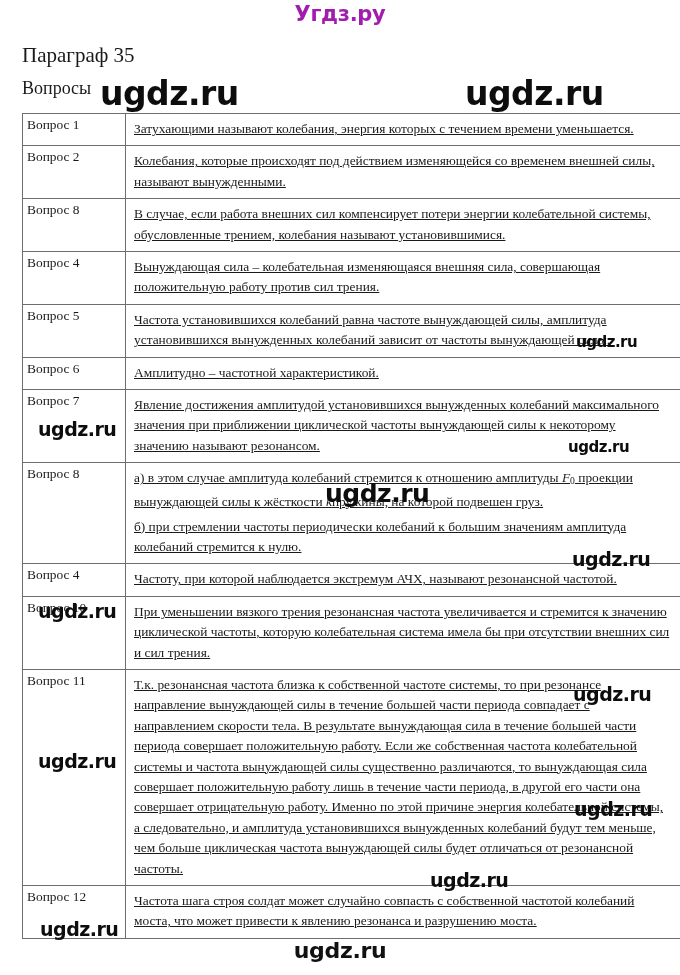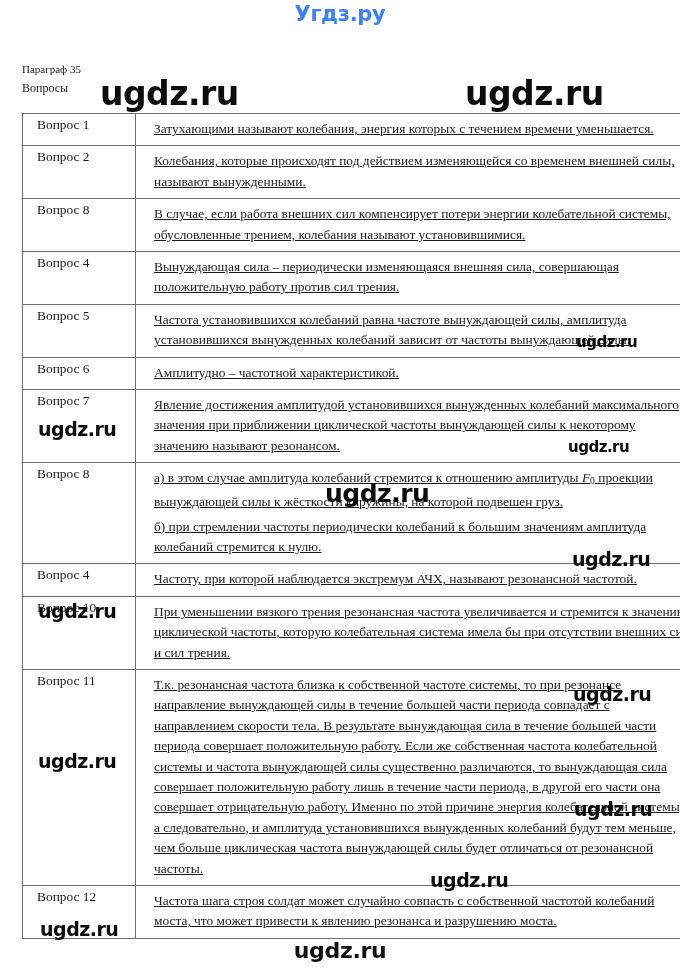--- a/index.html
+++ b/index.html
@@ -22,64 +22,64 @@
   .page-brand {
     position: absolute;
     top: 2px;
     left: 0;
     width: 680px;
     text-align: center;
     font-family: "DejaVu Sans", "Liberation Sans", sans-serif;
     font-weight: bold;
     font-size: 21px;
     letter-spacing: -0.3px;
-    color: #3b82f6;
+    color: #a21caf;
   }
 
   
   .doc {
     position: absolute;
     left: 0;
     top: 0;
     width: 680px;
     height: 975px;
   }
 
   .para-title {
     position: absolute;
     left: 22px;
-    top: 60px;
-    font-size: 11px;
+    top: 46px;
+    font-size: 21px;
     line-height: 18px;
     white-space: nowrap;
   }
 
   .section-label {
     position: absolute;
     left: 22px;
     top: 79px;
-    font-size: 12px;
+    font-size: 18px;
     line-height: 18px;
     white-space: nowrap;
   }
 
   
   .qa-table {
     position: absolute;
     left: 22px;
     top: 113px;
     width: 639px;
     border-collapse: collapse;
     table-layout: fixed;
     font-size: 13.4px;
     line-height: 20.4px;
   }
   .qa-table td {
     border: 1px solid #6e6e6e;
-    padding: 1px 5px 2px 14px;
+    padding: 1px 5px 2px 4px;
     vertical-align: top;
     text-align: left;
   }
   .qa-table td.q-col {
     width: 93px;
     white-space: nowrap;
   }
   .qa-table td.a-col {
     width: 546px;
   }
@@ -152,21 +152,21 @@
         </tr>
         <tr>
           <td class="q-col">Вопрос 8</td>
           <td class="a-col">
             <p>В случае, если работа внешних сил компенсирует потери энергии колебательной системы, обусловленные трением, колебания называют установившимися.</p>
           </td>
         </tr>
         <tr>
           <td class="q-col">Вопрос 4</td>
           <td class="a-col">
-            <p>Вынуждающая сила – периодически изменяющаяся внешняя сила, совершающая положительную работу против сил трения.</p>
+            <p>Вынуждающая сила – колебательная изменяющаяся внешняя сила, совершающая положительную работу против сил трения.</p>
           </td>
         </tr>
         <tr>
           <td class="q-col">Вопрос 5</td>
           <td class="a-col">
             <p>Частота установившихся колебаний равна частоте вынуждающей силы, амплитуда установившихся вынужденных колебаний зависит от частоты вынуждающей силы.</p>
           </td>
         </tr>
         <tr>
           <td class="q-col">Вопрос 6</td>

